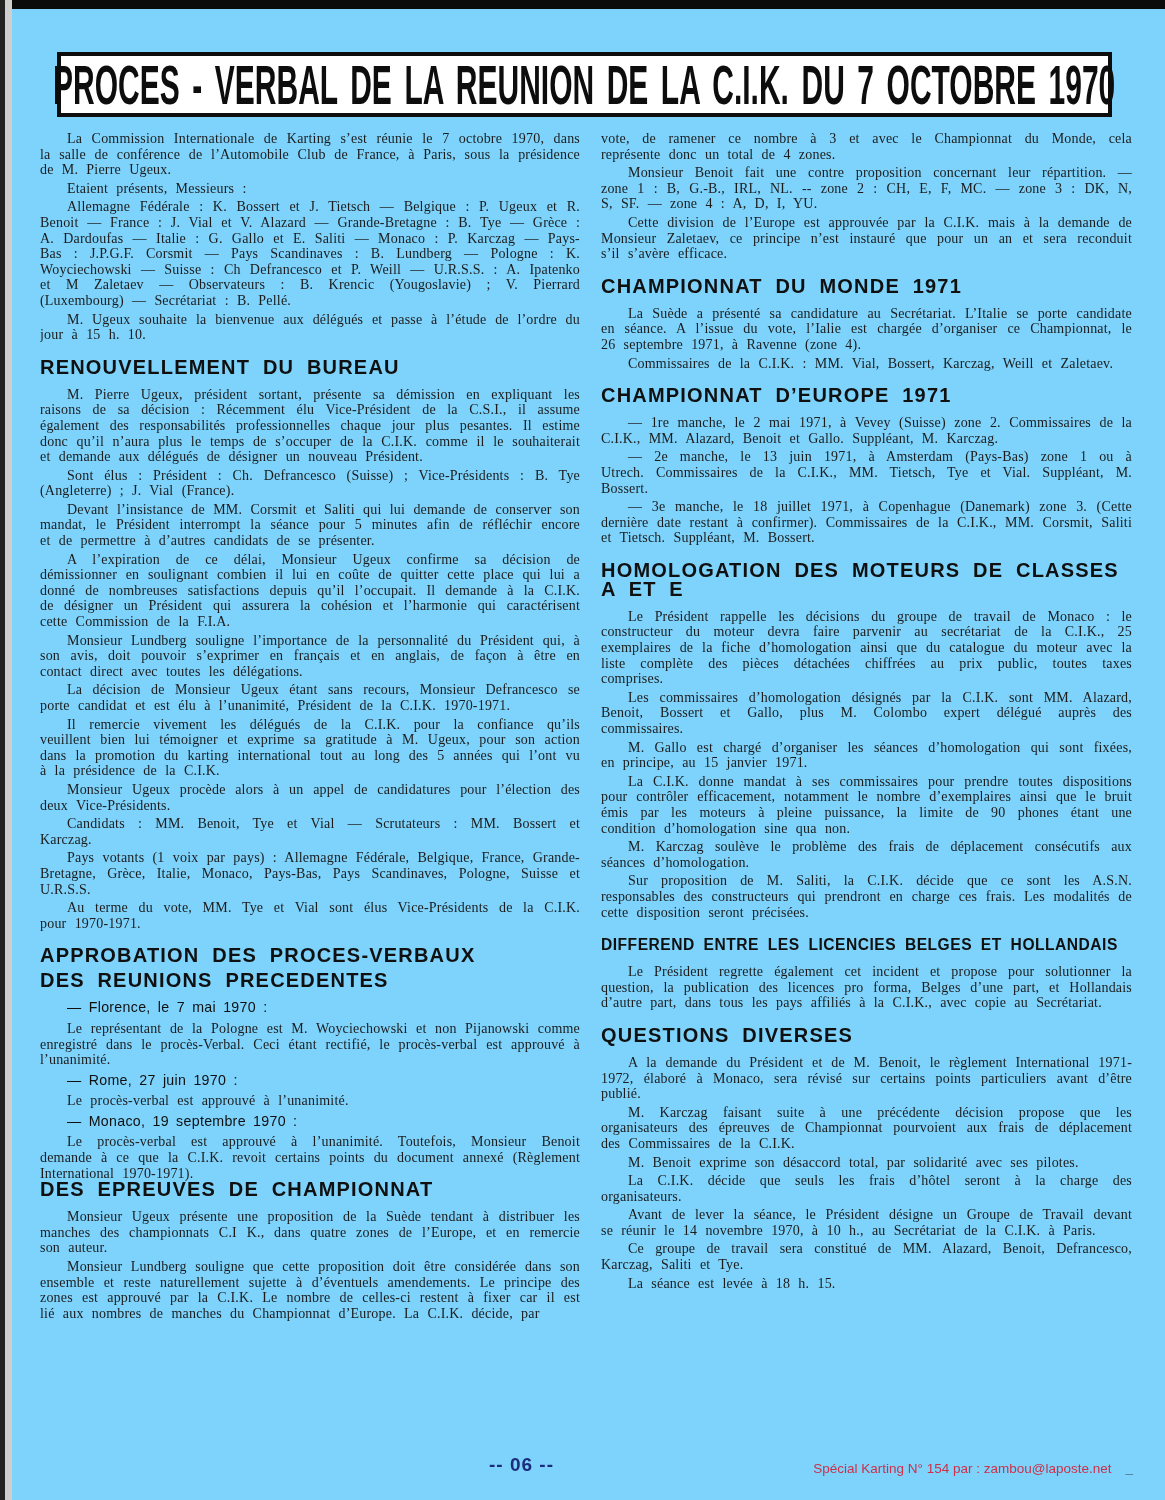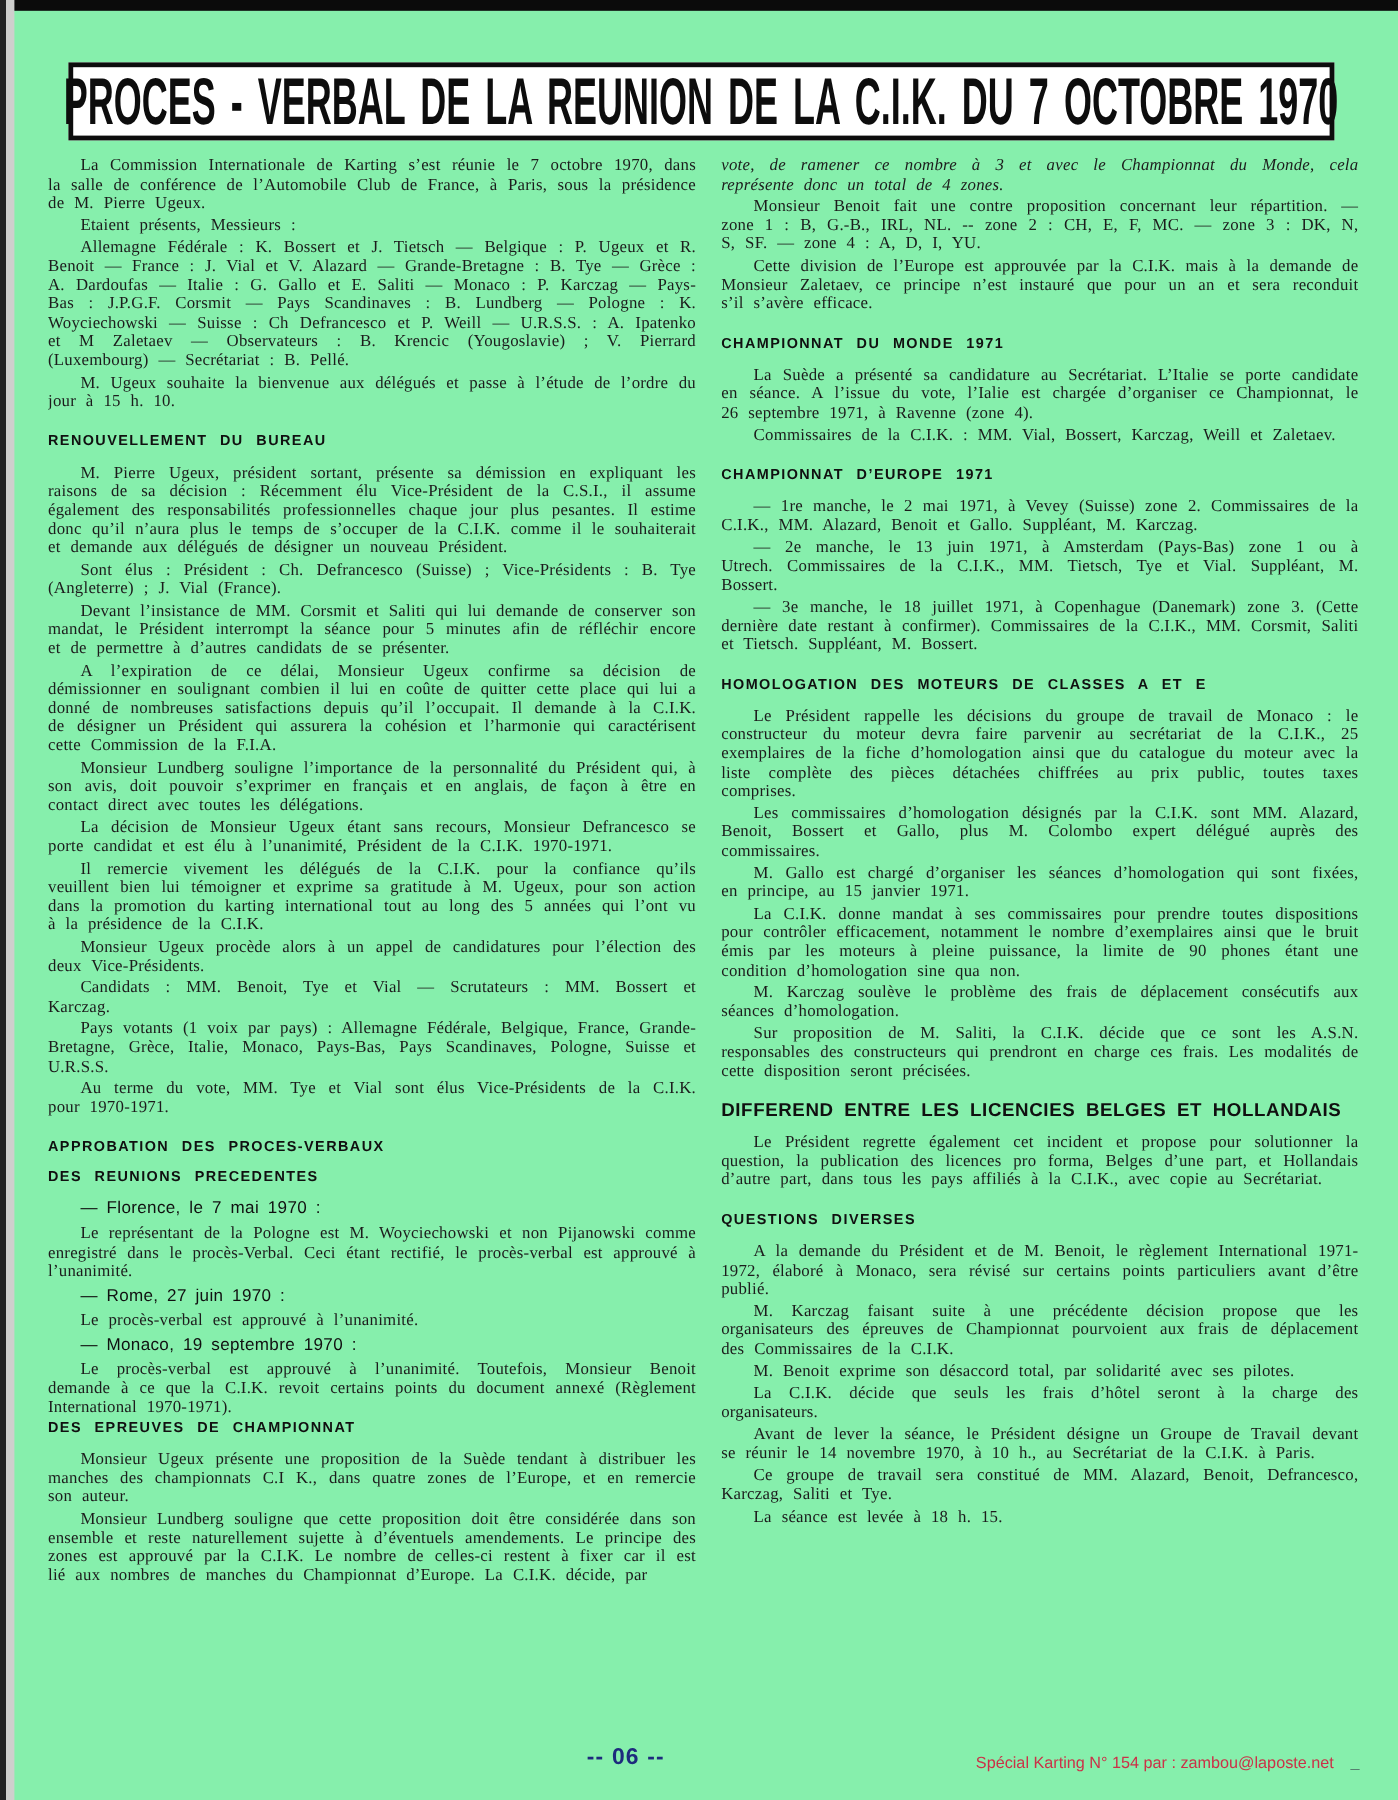--- a/index.html
+++ b/index.html
@@ -3,21 +3,21 @@
 <meta charset="utf-8">
 <style>
   html, body {
     margin: 0; padding: 0;
     width: 1165px; height: 1500px;
     overflow: hidden;
     background: #ffffff;
     font-family: "Liberation Serif", serif;
     color: #1c1c1c;
   }
-  .page { position: relative; width: 1165px; height: 1500px; background: #86efac; }
+  .page { position: relative; width: 1165px; height: 1500px; background: #7dd3fc; }
 
   
   .scan-edge-top  { position: absolute; top: 0; left: 0; width: 1165px; height: 9px; background: #0b0b0b; }
   .scan-edge-left { position: absolute; top: 0; left: 0; width: 5px; height: 1500px; background: #232323; }
   .scan-edge-left-gray { position: absolute; top: 0; left: 5px; width: 7px; height: 1500px; background: #cfcfcd; }
 
   
   .title-box {
     position: absolute; left: 57px; top: 52px; width: 1047px; height: 57px;
     border: 4px solid #0d0d0d; background: #ffffff;
@@ -34,24 +34,24 @@
   .col {
     position: absolute; top: 131px; height: 1350px; overflow: hidden;
     text-align: justify;
     font-size: 14px; line-height: 15.6px;
     letter-spacing: 0.2px; word-spacing: 4.5px;
   }
   .col.left  { left: 40px;  width: 540px; }
   .col.right { left: 601px; width: 531px; }
 
   .p   { margin: 0 0 3px 0; text-indent: 27px; }
-  .p.noindent { text-indent: 0; font-style: italic; }
+  .p.noindent { text-indent: 0; }
   .h {
     font-family: "Liberation Sans", sans-serif; font-weight: bold;
-    font-size: 12px; line-height: 19px; letter-spacing: 1.2px; word-spacing: 6px;
+    font-size: 20px; line-height: 19px; letter-spacing: 1.2px; word-spacing: 6px;
     margin: 15px 0 10px 0; text-align: left; text-indent: 0; color: #101010;
   }
   .h.cont  { margin-top: -4px; }
   .h.tight { letter-spacing: 0.5px; font-size: 15.6px; word-spacing: 4px; }
   .sub {
     font-family: "Liberation Sans", sans-serif; font-weight: normal;
     font-size: 14.2px; margin: 5px 0 5px 0; text-indent: 27px; text-align: left;
     letter-spacing: 0.3px; word-spacing: 3px; color: #101010;
   }
 

